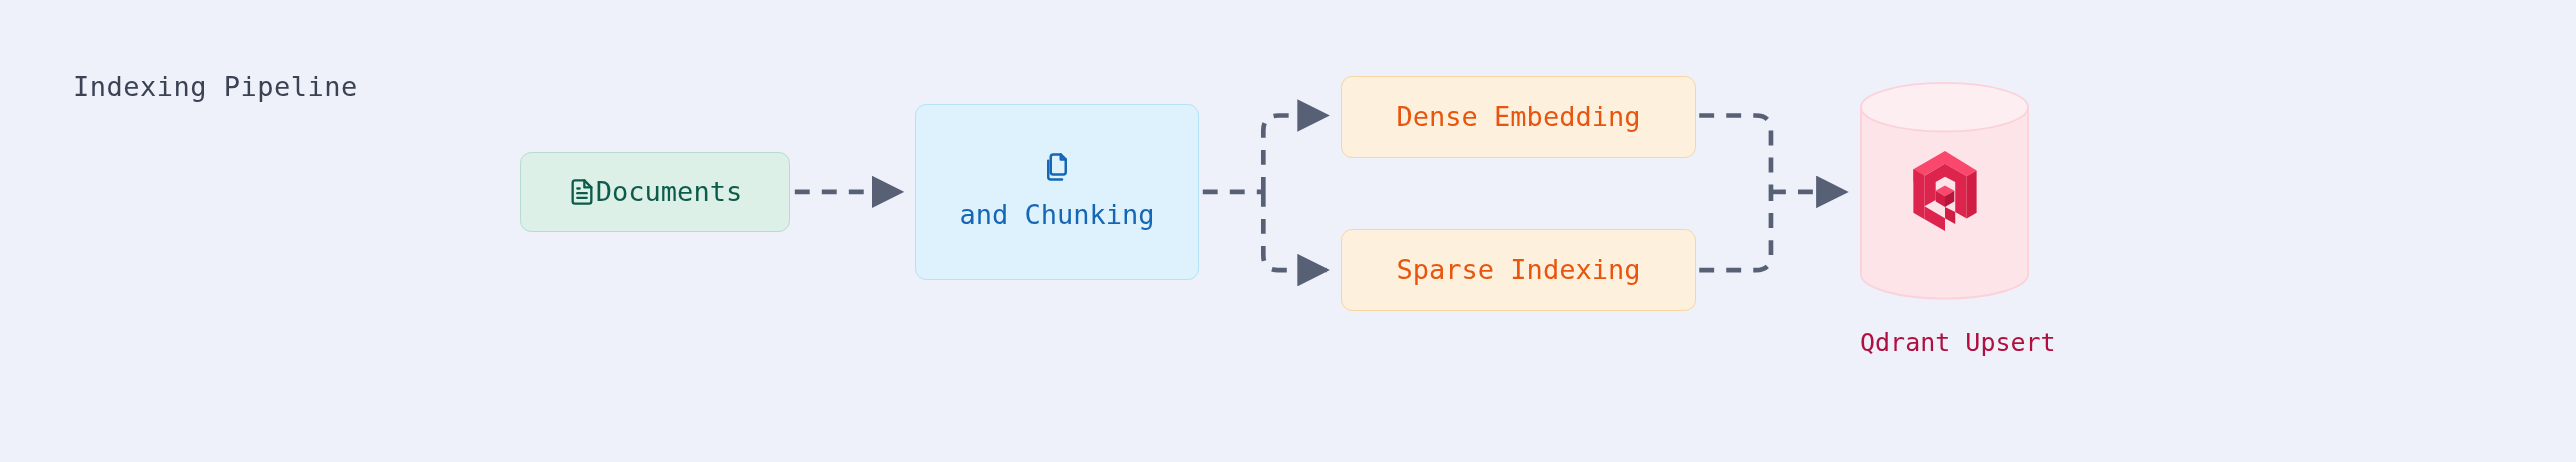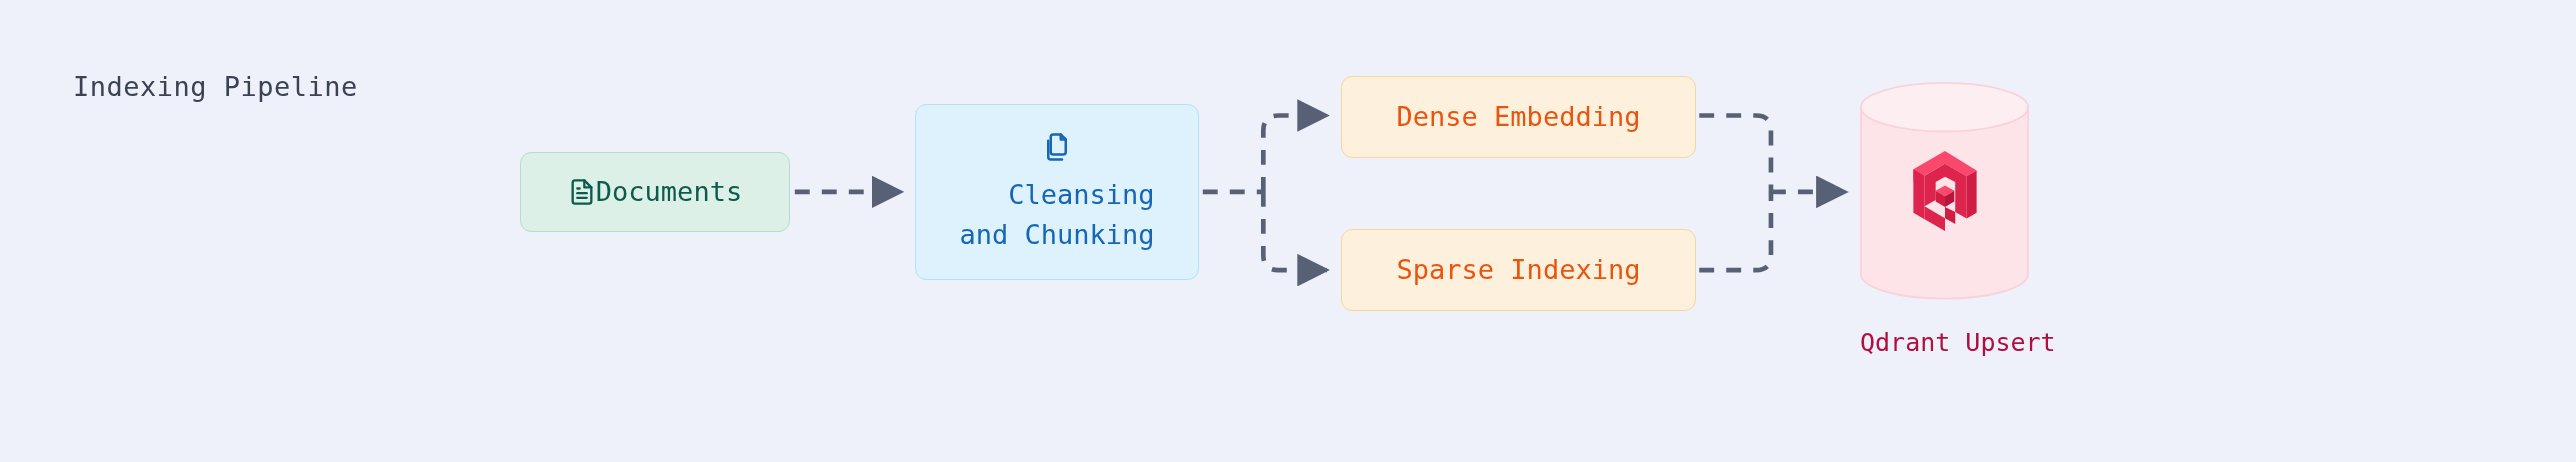--- a/index.html
+++ b/index.html
@@ -20,21 +20,21 @@
     text-align:center;
   }
 
   .node{
     position:absolute;
     box-sizing:border-box;
     display:flex;flex-direction:column;
     align-items:center;justify-content:center;
     border-radius:11.2px;
     border-style:solid;border-width:1.9px;
-    text-align:right;
+    text-align:center;
     line-height:1.32;
   }
 
   
   #node-documents{
     left:520px;top:152px;width:270px;height:80px;
     background:#dcf0e8;border-color:#b4ddcd;
     color:#0d5b4b;font-size:27px;
     flex-direction:row;
   }
@@ -119,21 +119,20 @@
 
 <div class="node" id="node-cleansing">
   <span class="glyph">
     <svg width="30" height="30" viewBox="0 0 24 24" fill="none" stroke="#1666b6" stroke-width="2" stroke-linecap="round" stroke-linejoin="round">
       <path d="M15 2H9a2 2 0 0 0-2 2v12a2 2 0 0 0 2 2h8a2 2 0 0 0 2-2V6z"></path>
       <polyline points="15 2 15 6 19 6"></polyline>
       <path d="M5 7v13a2 2 0 0 0 2 2h9"></path>
     </svg>
   </span>
   <span class="lines">
-    <span>Cleansing</span>
     <span>and Chunking</span>
   </span>
 </div>
 
 <div class="node node-embed" id="node-dense">
   <span>Dense Embedding</span>
 </div>
 
 <div class="node node-embed" id="node-sparse">
   <span>Sparse Indexing</span>

